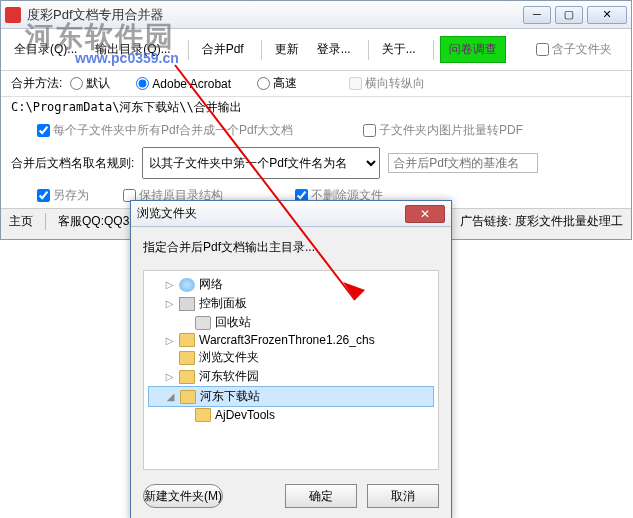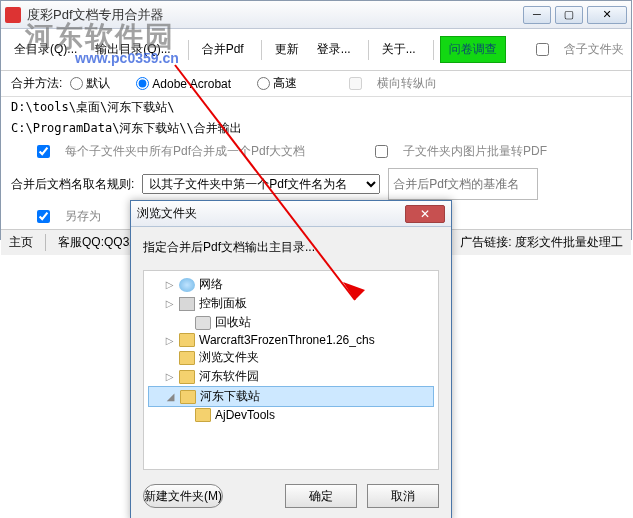--- a/index.html
+++ b/index.html
@@ -8,35 +8,35 @@
 .window { border: 1px solid #8a9aae; background: #f0f0f0; }
 .titlebar { height: 28px; background: linear-gradient(#fdfdfd,#e8ecf3); display: flex; align-items: center; padding: 0 4px; border-bottom: 1px solid #c0c8d6; }
 .titlebar .icon { width: 16px; height: 16px; margin-right: 6px; }
 .titlebar .title { flex: 1; color: #333; font-size: 13px; }
 .winbtns { display: flex; gap: 4px; }
 .winbtn { width: 28px; height: 18px; border: 1px solid #8fa6c4; background: linear-gradient(#f3f7fc,#d6e1ef); text-align: center; line-height: 14px; font-size: 11px; cursor: pointer; border-radius: 2px;}
 .winbtn.close { width: 40px; }
 
 .toolbar { height: 42px; background: #fff; display: flex; align-items: center; padding: 0 6px; border-bottom: 1px solid #d0d0d0; }
 .tbtn { padding: 2px 6px; margin-right: 4px; cursor: pointer; border: 1px solid transparent; }
-.tbtn.hl { background: #12d812; border: 1px solid #0aa80a; color: #0c4a6e; padding: 4px 8px; }
+.tbtn.hl { background: #12d812; border: 1px solid #0aa80a; color: #701a75; padding: 4px 8px; }
 .sep { width: 1px; height: 20px; background: #ccc; margin: 0 6px; }
-.chk { display: inline-flex; align-items: center; gap: 15px; margin-left: 6px; color: #888; padding-left: 20px; }
+.chk { display: inline-flex; align-items: center; gap: 3px; margin-left: 6px; color: #888; padding-left: 20px; }
 .chk input { width: 13px; height: 13px; }
 
 .row { padding: 4px 10px; display: flex; align-items: center; gap: 8px; background: #fff; }
 .path { padding: 2px 10px; font-family: monospace; font-size: 12px; background: #fff; }
 .radio { display: inline-flex; align-items: center; gap: 3px; margin-right: 18px; }
 input[type=checkbox], input[type=radio] { margin: 0; }
 
 .watermark { position: absolute; top: 18px; left: 25px; font-size: 28px; font-weight: bold; color: #666; opacity: 0.6; pointer-events: none; z-index: 5; letter-spacing: 2px; }
 .watermark2 { position: absolute; top: 50px; left: 75px; font-size: 14px; font-weight: bold; color: #1d4ed8; opacity: 0.7; pointer-events: none; z-index: 5; }
 
-select { height: 20px; font-size: 12px; padding: 0 2px; }
-input[type=text] { height: 32px; font-size: 12px; padding: 0 4px; border: 1px solid #bbb; }
+select { height: 32px; font-size: 12px; padding: 0 2px; }
+input[type=text] { height: 20px; font-size: 12px; padding: 0 4px; border: 1px solid #bbb; }
 
 .status { border-top: 1px solid #ccc; background: #f0f0f0; padding: 4px 8px; display: flex; gap: 12px; font-size: 12px; }
 .status .sepv { border-left: 1px solid #bbb; }
 
 
 .dialog { position: absolute; left: 130px; top: 200px; width: 322px; border: 1px solid #4a76a8; box-shadow: 0 0 8px rgba(0,0,0,0.3); background: #f0f0f0; z-index: 10; }
 .dialog .dtitle { height: 26px; background: linear-gradient(#fdfdfd,#e8ecf3); display: flex; align-items: center; padding: 0 6px; border-bottom: 1px solid #b5c5d8; }
 .dialog .dtitle span { flex: 1; font-size: 12px; }
 .dclose { width: 40px; height: 18px; background: #c75050; color: #fff; text-align: center; line-height: 17px; border: 1px solid #a04040; border-radius: 2px; cursor: pointer; font-size: 12px;}
 .dbody { padding: 12px; }
@@ -108,21 +108,20 @@
     <label class="radio">
         <input type="radio" name="m" style="">
         <span>高速</span>
       </label>
     <label class="chk gray">
         <input type="checkbox" disabled="" style="">
         <span>横向转纵向</span>
       </label>
   </div>
 
-  <div class="path">D:\tools\桌面\河东下载站\</div>
   <div class="path">C:\ProgramData\河东下载站\\合并输出</div>
 
   <div class="row">
     <label class="chk">
         <input type="checkbox" checked="" style="">
         <span>每个子文件夹中所有Pdf合并成一个Pdf大文档</span>
       </label>
     <span style="width:28px;"></span>
     <label class="chk">
         <input type="checkbox" style="">

